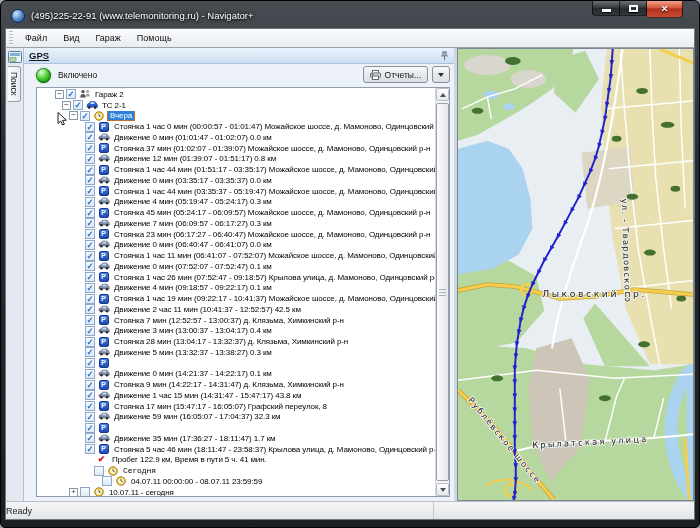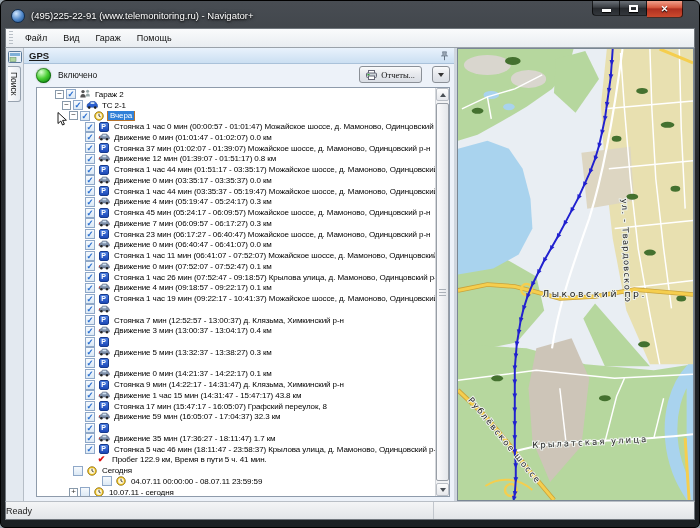--- a/index.html
+++ b/index.html
@@ -39,21 +39,21 @@
     background:linear-gradient(#e9f2fc,#cbdff2);border-bottom:1px solid #aac2da;font-size:9.5px;font-weight:bold;color:#1a1a1a;text-decoration:underline;}
   .gps-header .spacer{flex:1;}
   .gps-toolbar{height:22px;flex:none;position:relative;display:flex;align-items:center;padding:0 6px;}
   .orb{width:15px;height:15px;border-radius:50%;flex:none;margin:0 7px 0 6px;
     background:radial-gradient(circle at 35% 28%,#dcffd2,#49cf33 45%,#0e8a12 80%,#06610a);
     box-shadow:inset 0 0 0 1px rgba(0,60,0,.5),0 0 2px rgba(0,0,0,.3);}
   .status-label{font-size:8.5px;color:#111;}
   .toolbar-right{position:absolute;right:4px;top:2px;display:flex;}
   .btn{height:17px;border:1px solid #8b9097;border-radius:3px;background:linear-gradient(#f9fafb,#e8eaee 45%,#d9dde4);
     display:flex;align-items:center;font-size:8.5px;color:#111;padding:0 6px;}
-  .btn.reports{margin-right:10px;font-family:Liberation Serif, serif;}
+  .btn.reports{margin-right:4px;}
   .btn .bicon{margin-right:4px;display:flex;}
   .btn.drop{width:18px;justify-content:center;padding:0;}
   .drop-arrow{width:0;height:0;border-left:3.5px solid transparent;border-right:3.5px solid transparent;border-top:4px solid #333;}
   
   .tree-box{flex:1;margin:1px 4px 4px 12px;background:#fff;border:1px solid #8e9bab;display:flex;min-height:0;overflow:hidden;}
   .tree{flex:1;padding-top:1px;overflow:hidden;min-width:0;}
   .trow{display:flex;align-items:center;height:10.75px;white-space:nowrap;overflow:hidden;font-size:8px;color:#000;letter-spacing:-0.1px;}
   .expander{width:9px;height:9px;flex:none;border:1px solid #8899aa;background:#fff;color:#333;
     font-size:8px;line-height:6px;text-align:center;margin-right:2px;}
   .cb{width:10px;height:10px;flex:none;border:1px solid #8fa8c8;background:linear-gradient(#f7fafd,#dce9f5);
@@ -371,20 +371,21 @@
               <span class="cb">✓</span>
               <span class="ticon">
                 <svg width="12" height="9" viewBox="0 0 12 9">
                   <path d="M1,5 Q1,3 3,2.9 L4,1.5 Q4.4,1 5.4,1 L8,1 Q9,1 9.6,2 L10.4,3.1 Q11.4,3.4 11.4,5 L11.4,5.9 L1,5.9 Z" fill="#7d8fa8" stroke="#44506a" stroke-width="0.5"></path>
                   <rect x="4.6" y="1.6" width="3.6" height="1.7" fill="#cfe2f2"></rect>
                   <rect x="1.1" y="3.6" width="0.9" height="1.2" fill="#c22"></rect>
                   <circle cx="3.4" cy="6.3" r="1.2" fill="#222"></circle>
                   <circle cx="9" cy="6.3" r="1.2" fill="#222"></circle>
                 </svg>
               </span>
+              <span class="tlabel">Движение 2 час 11 мин (10:41:37 - 12:52:57) 42.5 км</span>
             </div>
             <div class="trow" style="padding-left: 48px;">
               <span class="cb">✓</span>
               <span class="ticon">
                 <span class="pk">P</span>
               </span>
               <span class="tlabel">Стоянка 7 мин (12:52:57 - 13:00:37)  д. Клязьма, Химкинский р-н</span>
             </div>
             <div class="trow" style="padding-left: 48px;">
               <span class="cb">✓</span>
@@ -397,20 +398,21 @@
                   <circle cx="9" cy="6.3" r="1.2" fill="#222"></circle>
                 </svg>
               </span>
               <span class="tlabel">Движение 3 мин (13:00:37 - 13:04:17) 0.4 км</span>
             </div>
             <div class="trow" style="padding-left: 48px;">
               <span class="cb">✓</span>
               <span class="ticon">
                 <span class="pk">P</span>
               </span>
+              <span class="tlabel">Стоянка 28 мин (13:04:17 - 13:32:37)  д. Клязьма, Химкинский р-н</span>
             </div>
             <div class="trow" style="padding-left: 48px;">
               <span class="cb">✓</span>
               <span class="ticon">
                 <svg width="12" height="9" viewBox="0 0 12 9">
                   <path d="M1,5 Q1,3 3,2.9 L4,1.5 Q4.4,1 5.4,1 L8,1 Q9,1 9.6,2 L10.4,3.1 Q11.4,3.4 11.4,5 L11.4,5.9 L1,5.9 Z" fill="#7d8fa8" stroke="#44506a" stroke-width="0.5"></path>
                   <rect x="4.6" y="1.6" width="3.6" height="1.7" fill="#cfe2f2"></rect>
                   <rect x="1.1" y="3.6" width="0.9" height="1.2" fill="#c22"></rect>
                   <circle cx="3.4" cy="6.3" r="1.2" fill="#222"></circle>
                   <circle cx="9" cy="6.3" r="1.2" fill="#222"></circle>
@@ -502,21 +504,21 @@
                 <span class="pk">P</span>
               </span>
               <span class="tlabel">Стоянка 5 час 46 мин (18:11:47 - 23:58:37)  Крылова улица, д. Мамоново, Одинцовский р-н</span>
             </div>
             <div class="trow" style="padding-left: 58px;">
               <span class="ticon">
                 <span class="rc">✔</span>
               </span>
               <span class="tlabel">Пробег 122.9 км, Время в пути 5 ч. 41 мин.</span>
             </div>
-            <div class="trow" style="padding-left: 36px;">
+            <div class="trow" style="padding-left: 57px; font-family: Liberation Mono, monospace;">
               <span class="cb"></span>
               <span class="ticon">
                 <svg width="10" height="10" viewBox="0 0 10 10">
                   <circle cx="5" cy="5" r="4.3" fill="#f2c51e" stroke="#8a6d1a" stroke-width="0.8"></circle>
                   <circle cx="5" cy="5" r="2.9" fill="#fdf6d8"></circle>
                   <path d="M5,5 L5,2.7 M5,5 L6.7,5.9" stroke="#222" stroke-width="0.8" fill="none"></path>
                 </svg>
               </span>
               <span class="tlabel">Сегодня</span>
             </div>

